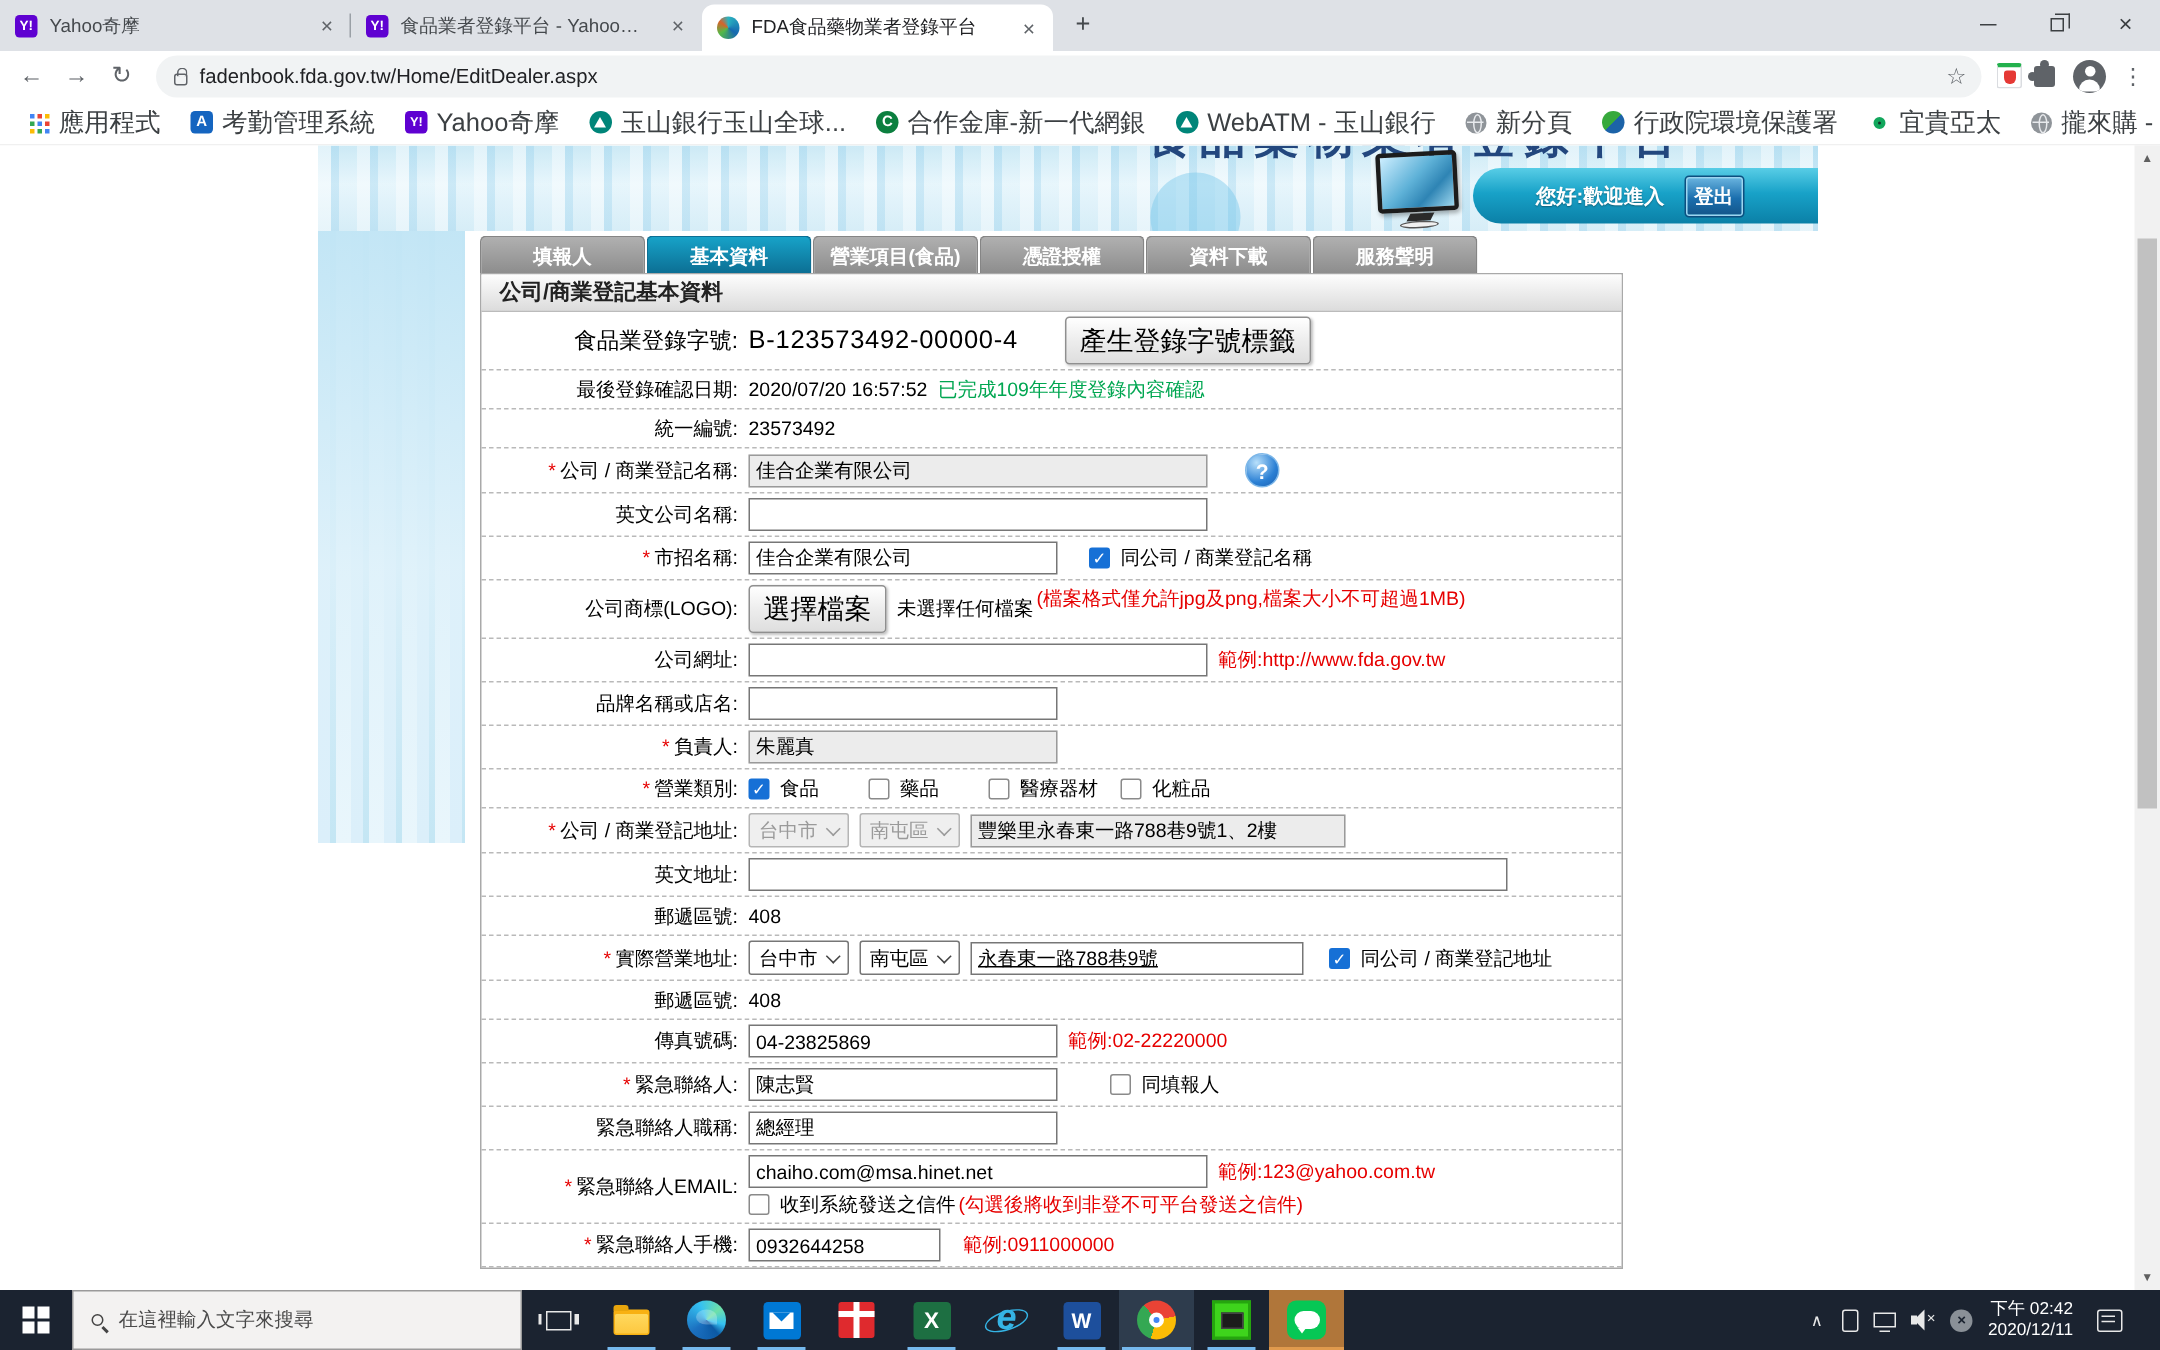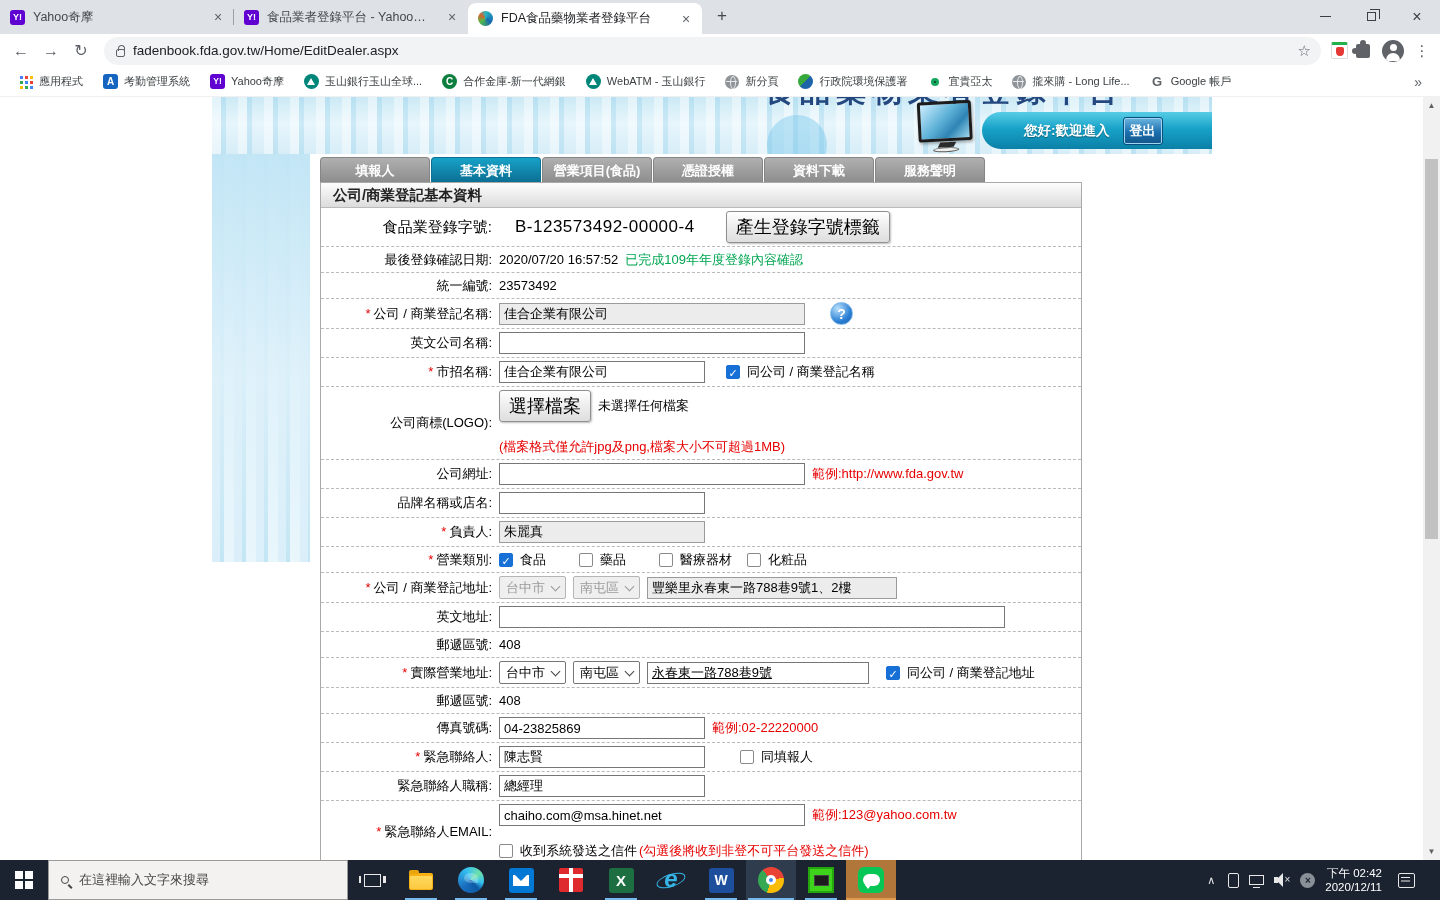--- a/index.html
+++ b/index.html
@@ -38,21 +38,21 @@
   .puzzle { width:14px; height:14px; background:#5f6368; border-radius:2px; position:relative; margin:0 4px; }
   .puzzle::before { content:""; position:absolute; top:-4px; left:4px; width:6px; height:6px; background:#5f6368; border-radius:50%; }
   .puzzle::after { content:""; position:absolute; left:-4px; top:4px; width:6px; height:6px; background:#5f6368; border-radius:50%; }
   .avatar { width:22px; height:22px; border-radius:50%; background:#5f6368; position:relative; overflow:hidden; margin:0 4px; }
   .avatar::before { content:""; position:absolute; top:4px; left:7.5px; width:7px; height:7px; background:#fff; border-radius:50%; }
   .avatar::after { content:""; position:absolute; top:13px; left:4px; width:14px; height:8px; background:#fff; border-radius:7px 7px 0 0; }
   .menudots { font-size:15px; color:#5f6368; width:20px; text-align:center; }
 
   
   .bkbar { position:absolute; left:0; top:67px; width:1440px; height:30px; background:#fff; display:flex; align-items:center; padding:0 10px; gap:4px; border-bottom:1px solid #f0f0f0; }
-  .bk { display:flex; align-items:center; gap:6px; font-size:11px; color:#3c4043; padding:3px 8px; border-radius:4px; white-space:nowrap; }
+  .bk { display:flex; align-items:center; gap:6px; font-size:17px; color:#3c4043; padding:3px 8px; border-radius:4px; white-space:nowrap; }
   .bkic { width:15px; height:15px; flex:none; display:flex; align-items:center; justify-content:center; }
   .bgrid { width:3px; height:3px; background:#4285f4; box-shadow:5px 0 #ea4335,10px 0 #fbbc05,0 5px #34a853,5px 5px #4285f4,10px 5px #ea4335,0 10px #fbbc05,5px 10px #34a853,10px 10px #4285f4; margin:-8px 0 0 -8px; }
   .bka { background:#1565c0; border-radius:3px; color:#fff; font-size:10px; font-weight:bold; width:15px; height:15px; text-align:center; line-height:15px; }
   .bka::after { content:"A"; }
   .bkyahoo { background:#5f01d1; border-radius:3px; color:#fff; font-size:8.5px; font-weight:bold; width:15px; height:15px; text-align:center; line-height:15px; }
   .bkyahoo::after { content:"Y!"; }
   .bkesun { width:15px; height:15px; border-radius:50%; background:#008579; position:relative; }
   .bkesun::after { content:""; position:absolute; left:3.2px; top:4px; border-left:4.3px solid transparent; border-right:4.3px solid transparent; border-bottom:7px solid #fff; }
   .bktcb { width:15px; height:15px; border-radius:50%; background:#0c7f3f; color:#fff; font-size:10px; font-weight:bold; text-align:center; line-height:15px; }
   .bktcb::after { content:"C"; }
@@ -91,35 +91,35 @@
   .ntab { width:110px; height:25px; line-height:25px; text-align:center; color:#fff; font-size:13px; font-weight:bold;
     background:linear-gradient(180deg,#b0b0b0,#8d8d8d); border:1px solid #858585; border-bottom:none; border-radius:4px 4px 0 0; cursor:pointer; }
   .ntab.active { background:linear-gradient(180deg,#17a2c8,#0c6f94); border-color:#0c6f94; }
   .formbox { border:1px solid #a9a9a9; background:#fff; width:762px; }
   .sechdr { height:25px; line-height:25px; padding-left:12px; background:linear-gradient(180deg,#fdfdfd,#dcdcdc); border-bottom:1px solid #bbb; font-size:14.5px; font-weight:bold; color:#222; }
 
   .frow { display:flex; align-items:center; border-bottom:1px dashed #b9b9b9; padding:3px 4px 3px 0; min-height:26px; }
   .flabel { width:178px; text-align:right; padding-right:7px; flex:none; color:#000; }
   .req { color:#e60000; margin-right:3px; }
   .fval { display:flex; align-items:center; gap:7px; flex:1; min-width:0; flex-wrap:wrap; }
-  .col { flex-direction:column; align-items:flex-start; gap:16px; }
+  .col { flex-direction:row; align-items:flex-start; gap:2px; }
   .line { display:flex; align-items:center; gap:7px; }
   .tb { height:22px; border:1px solid #767676; font-size:13px; padding:1px 4px; font-family:inherit; background:#fff; color:#000; }
   .tb.ro { background:#ececec; border-color:#9a9a9a; }
   .w305 { width:306px; } .w205 { width:206px; } .w128 { width:128px; } .w508 { width:506px; } .w250 { width:250px; } .w222 { width:222px;text-decoration:underline; }
   .sel { height:23px; border:1px solid #767676; border-radius:2px; background:#fff; display:inline-flex; align-items:center; gap:7px; padding:0 6px; cursor:pointer; }
   .sel .chev { width:7px; height:7px; border-right:1.6px solid #444; border-bottom:1.6px solid #444; transform:rotate(45deg); margin-top:-3px; }
   .sel.dis { background:#efefef; color:#9a9a9a; border-color:#b5b5b5; }
   .sel.dis .chev { border-color:#9a9a9a; }
   .cb { width:14px; height:14px; border:1px solid #8a8a8a; border-radius:2px; background:#fff; display:inline-block; flex:none; cursor:pointer; }
   .cb.on { background:#1670d6; border-color:#1670d6; color:#fff; font-size:11px; line-height:14px; text-align:center; font-weight:bold; }
   .btn3d { background:linear-gradient(180deg,#fff,#ededed 50%,#dedede); border:1px solid #8f8f8f; border-radius:3px; font-size:18px; padding:3px 9px; cursor:pointer; box-shadow:1px 1px 2px rgba(0,0,0,.25); font-family:inherit; }
   .red { color:#e60000; }
   .green { color:#00a651; }
-  .bigval { font-size:17px; color:#000; letter-spacing:.5px;margin-left:16px; }
+  .bigval { font-size:17px; color:#000; letter-spacing:.5px; }
   .reglabel { font-size:15px; }
   .helpic { width:23px; height:23px; border-radius:50%; background:radial-gradient(circle at 32% 26%,#b8e0fb,#2a7fd4 62%,#1b5fb0); border:1px solid #7db7e8; color:#fff; font-weight:bold; font-size:14px; text-align:center; line-height:22px; cursor:pointer; flex:none; }
 
   
   .pscroll { position:absolute; right:0; top:97px; width:17px; height:763px; background:#f1f1f1; }
   .pscroll .arr { height:17px; text-align:center; font-size:8px; color:#606060; line-height:17px; }
   .pscroll .arr.dn { position:absolute; bottom:0; width:17px; }
   .pthumb { position:absolute; top:62px; left:2px; width:13px; height:380px; background:#c1c1c1; }
 
   

